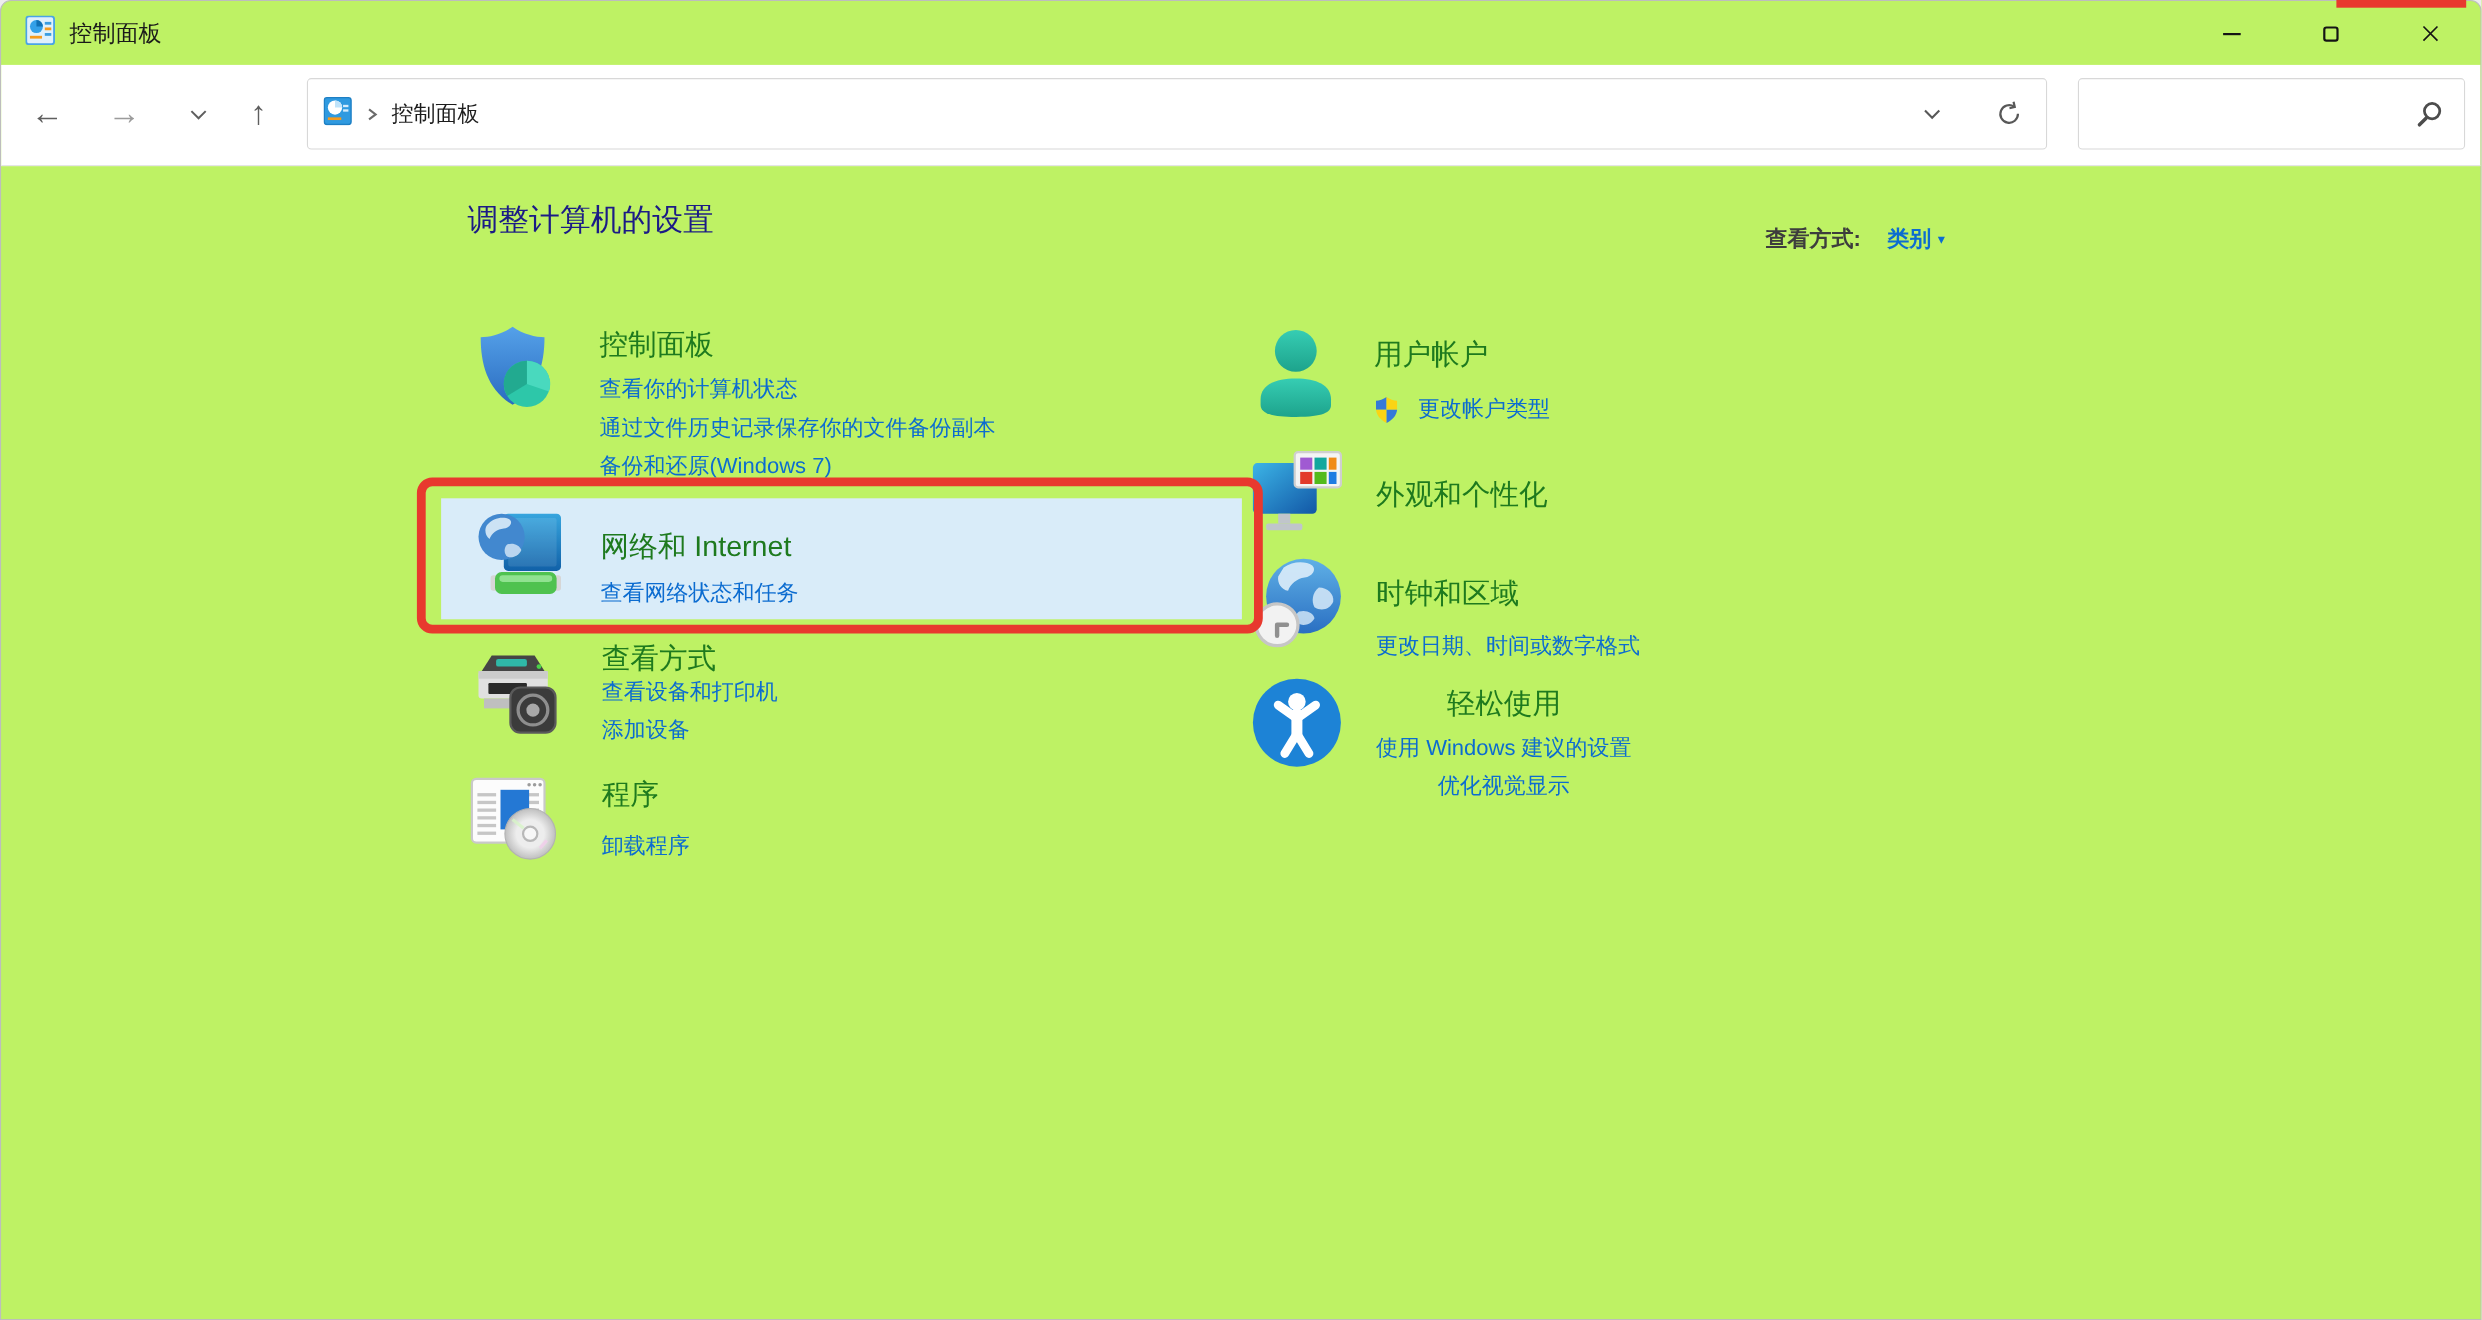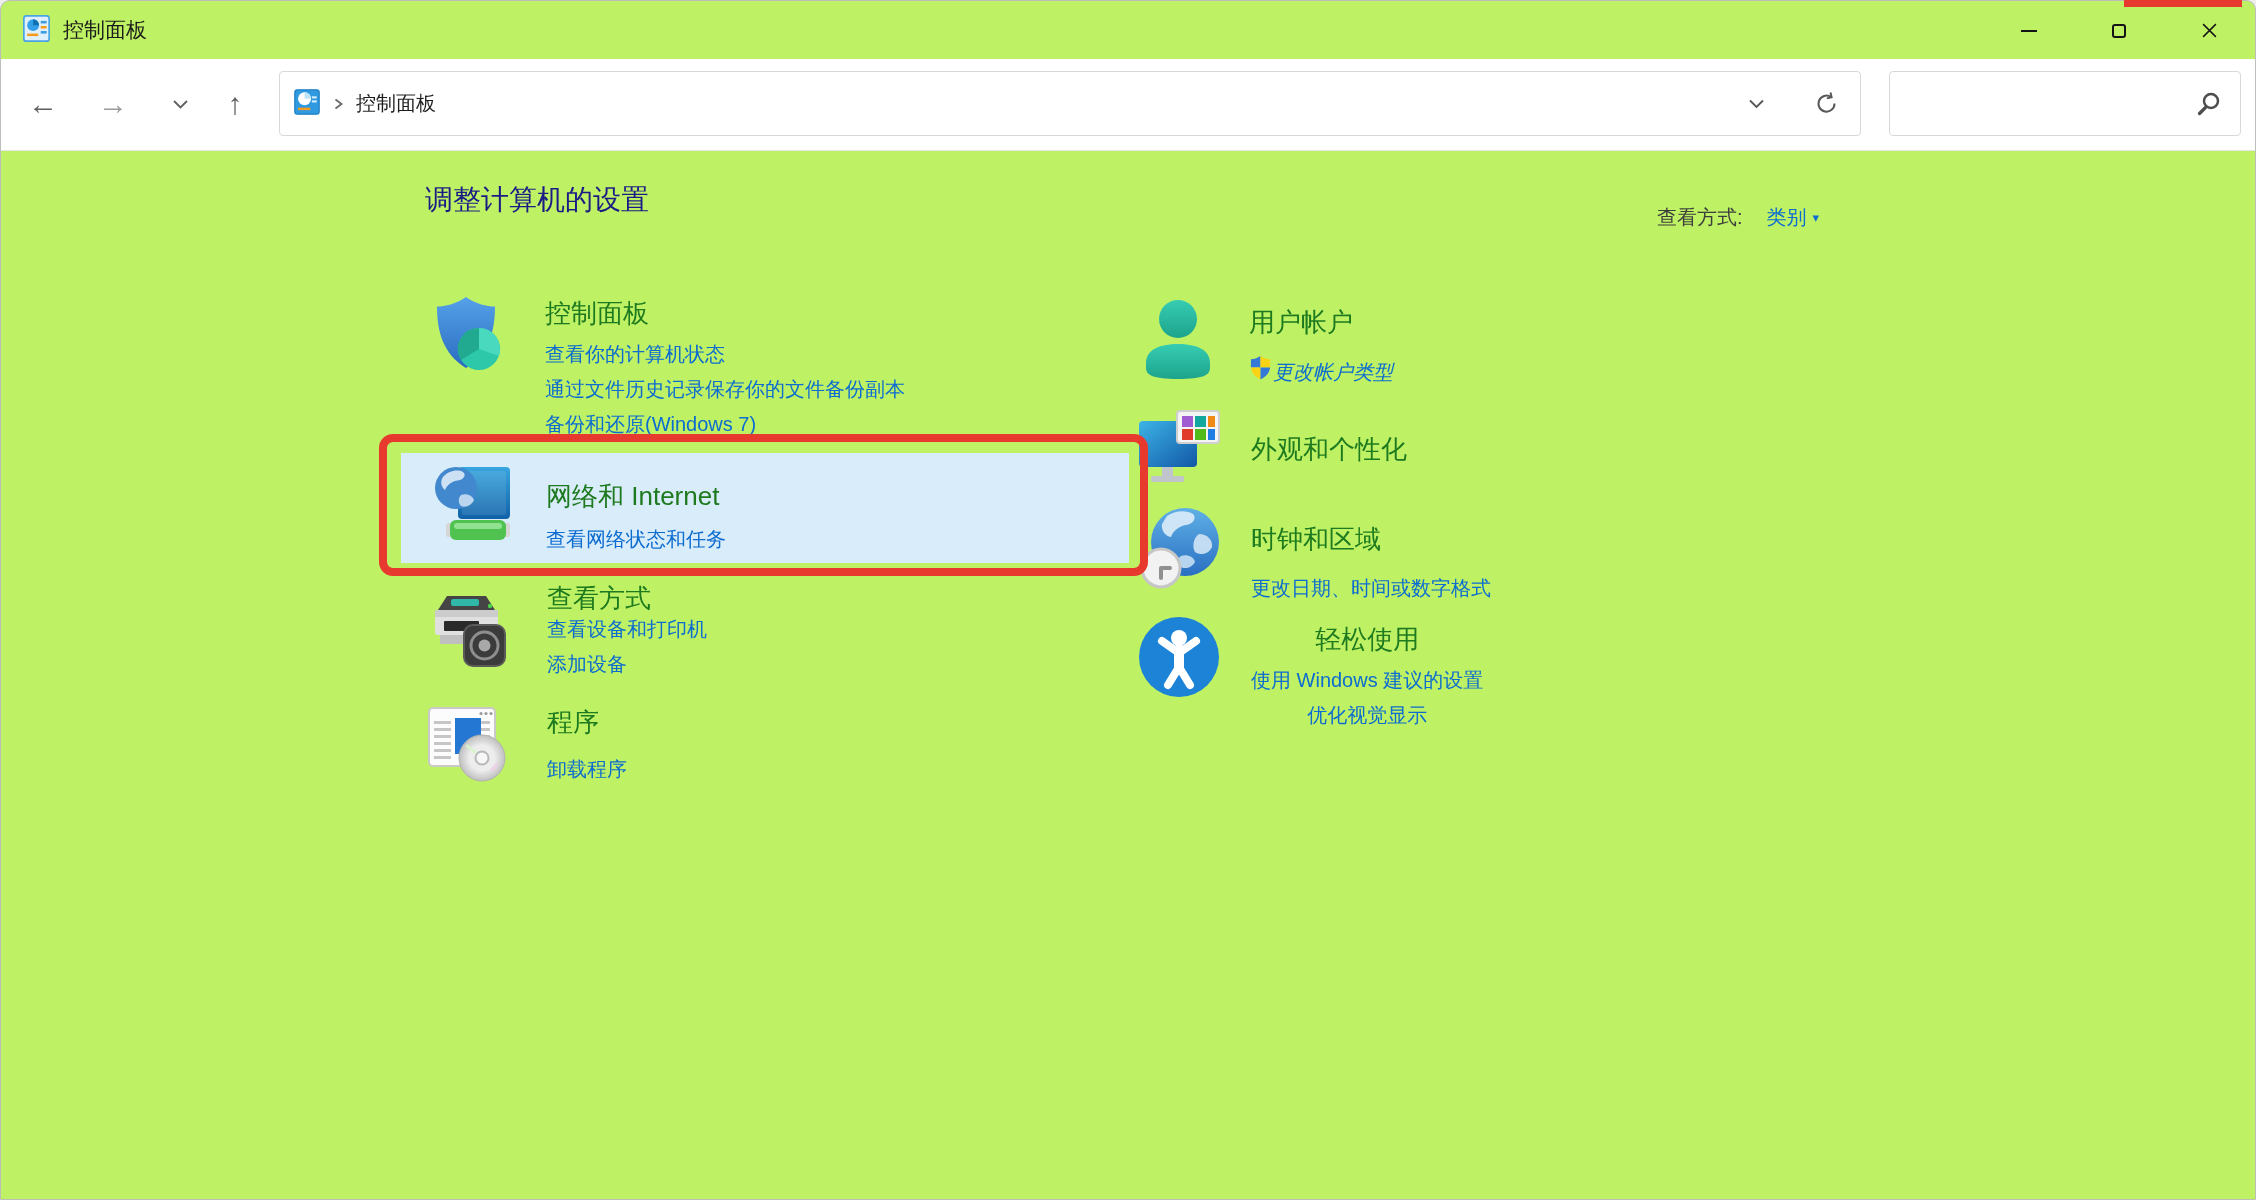--- a/index.html
+++ b/index.html
@@ -41,32 +41,32 @@
   .crumb-text { font-size: 20px; color: #1c1c1c; }
   .addr-right { margin-left: auto; display: flex; align-items: center; gap: 46px; }
   .searchbox {
     position: absolute; left: 1888px; top: 12px; width: 352px; height: 65px;
     border: 1px solid #d8d8d8; border-radius: 4px; background: #fff;
     display: flex; align-items: center; padding: 0 18px;
   }
   .searchbox input { flex: 1; border: none; outline: none; font-size: 19px; font-family: inherit; color: #222; background: transparent; }
   
   .page-heading { position: absolute; left: 424px; top: 180px; font-size: 28px; color: #1b1b86; }
-  .view-by { position: absolute; left: 1656px; top: 203px; display: flex; align-items: flex-end; gap: 24px; font-size: 20px; color: #3d3d3d; }
+  .view-by { position: absolute; left: 1604px; top: 203px; display: flex; align-items: flex-end; gap: 24px; font-size: 20px; color: #3d3d3d; font-weight: bold; }
   .view-by-value { color: #0c6cd0; display: inline-flex; align-items: center; gap: 6px; cursor: default; }
   .view-by-value .arrow { font-size: 13px; }
   .cat { position: absolute; display: flex; }
   .cat .ic { flex: none; }
   .cat-text { display: flex; flex-direction: column; }
   .cat-title { font-size: 26px; line-height: 32px; color: #1e7a1e; text-decoration: none; margin-bottom: 8px; }
   .cat-link { font-size: 20px; line-height: 35px; color: #0c6cd0; text-decoration: none; }
   .gap38 { margin-left: 38px; } .gap31 { margin-left: 31px; } .gap30 { margin-left: 30px; }
   .highlight { position: absolute; left: 400px; top: 452px; width: 728px; height: 110px; background: #d9ecf9; z-index: 0; }
   .redbox { position: absolute; left: 378px; top: 433px; width: 769px; height: 142px; border: 8px solid #e8392e; border-radius: 14px; z-index: 5; pointer-events: none; }
-  .uac-row { display: inline-flex; gap: 1px; font-style: italic; }
+  .uac-row { display: inline-flex; align-items: center; gap: 17px; }
 </style>
 </head>
 <body>
 
 <div class="red-sliver"></div>
 
 <div class="window">
 
   <div class="titlebar">
     <span class="ic">

